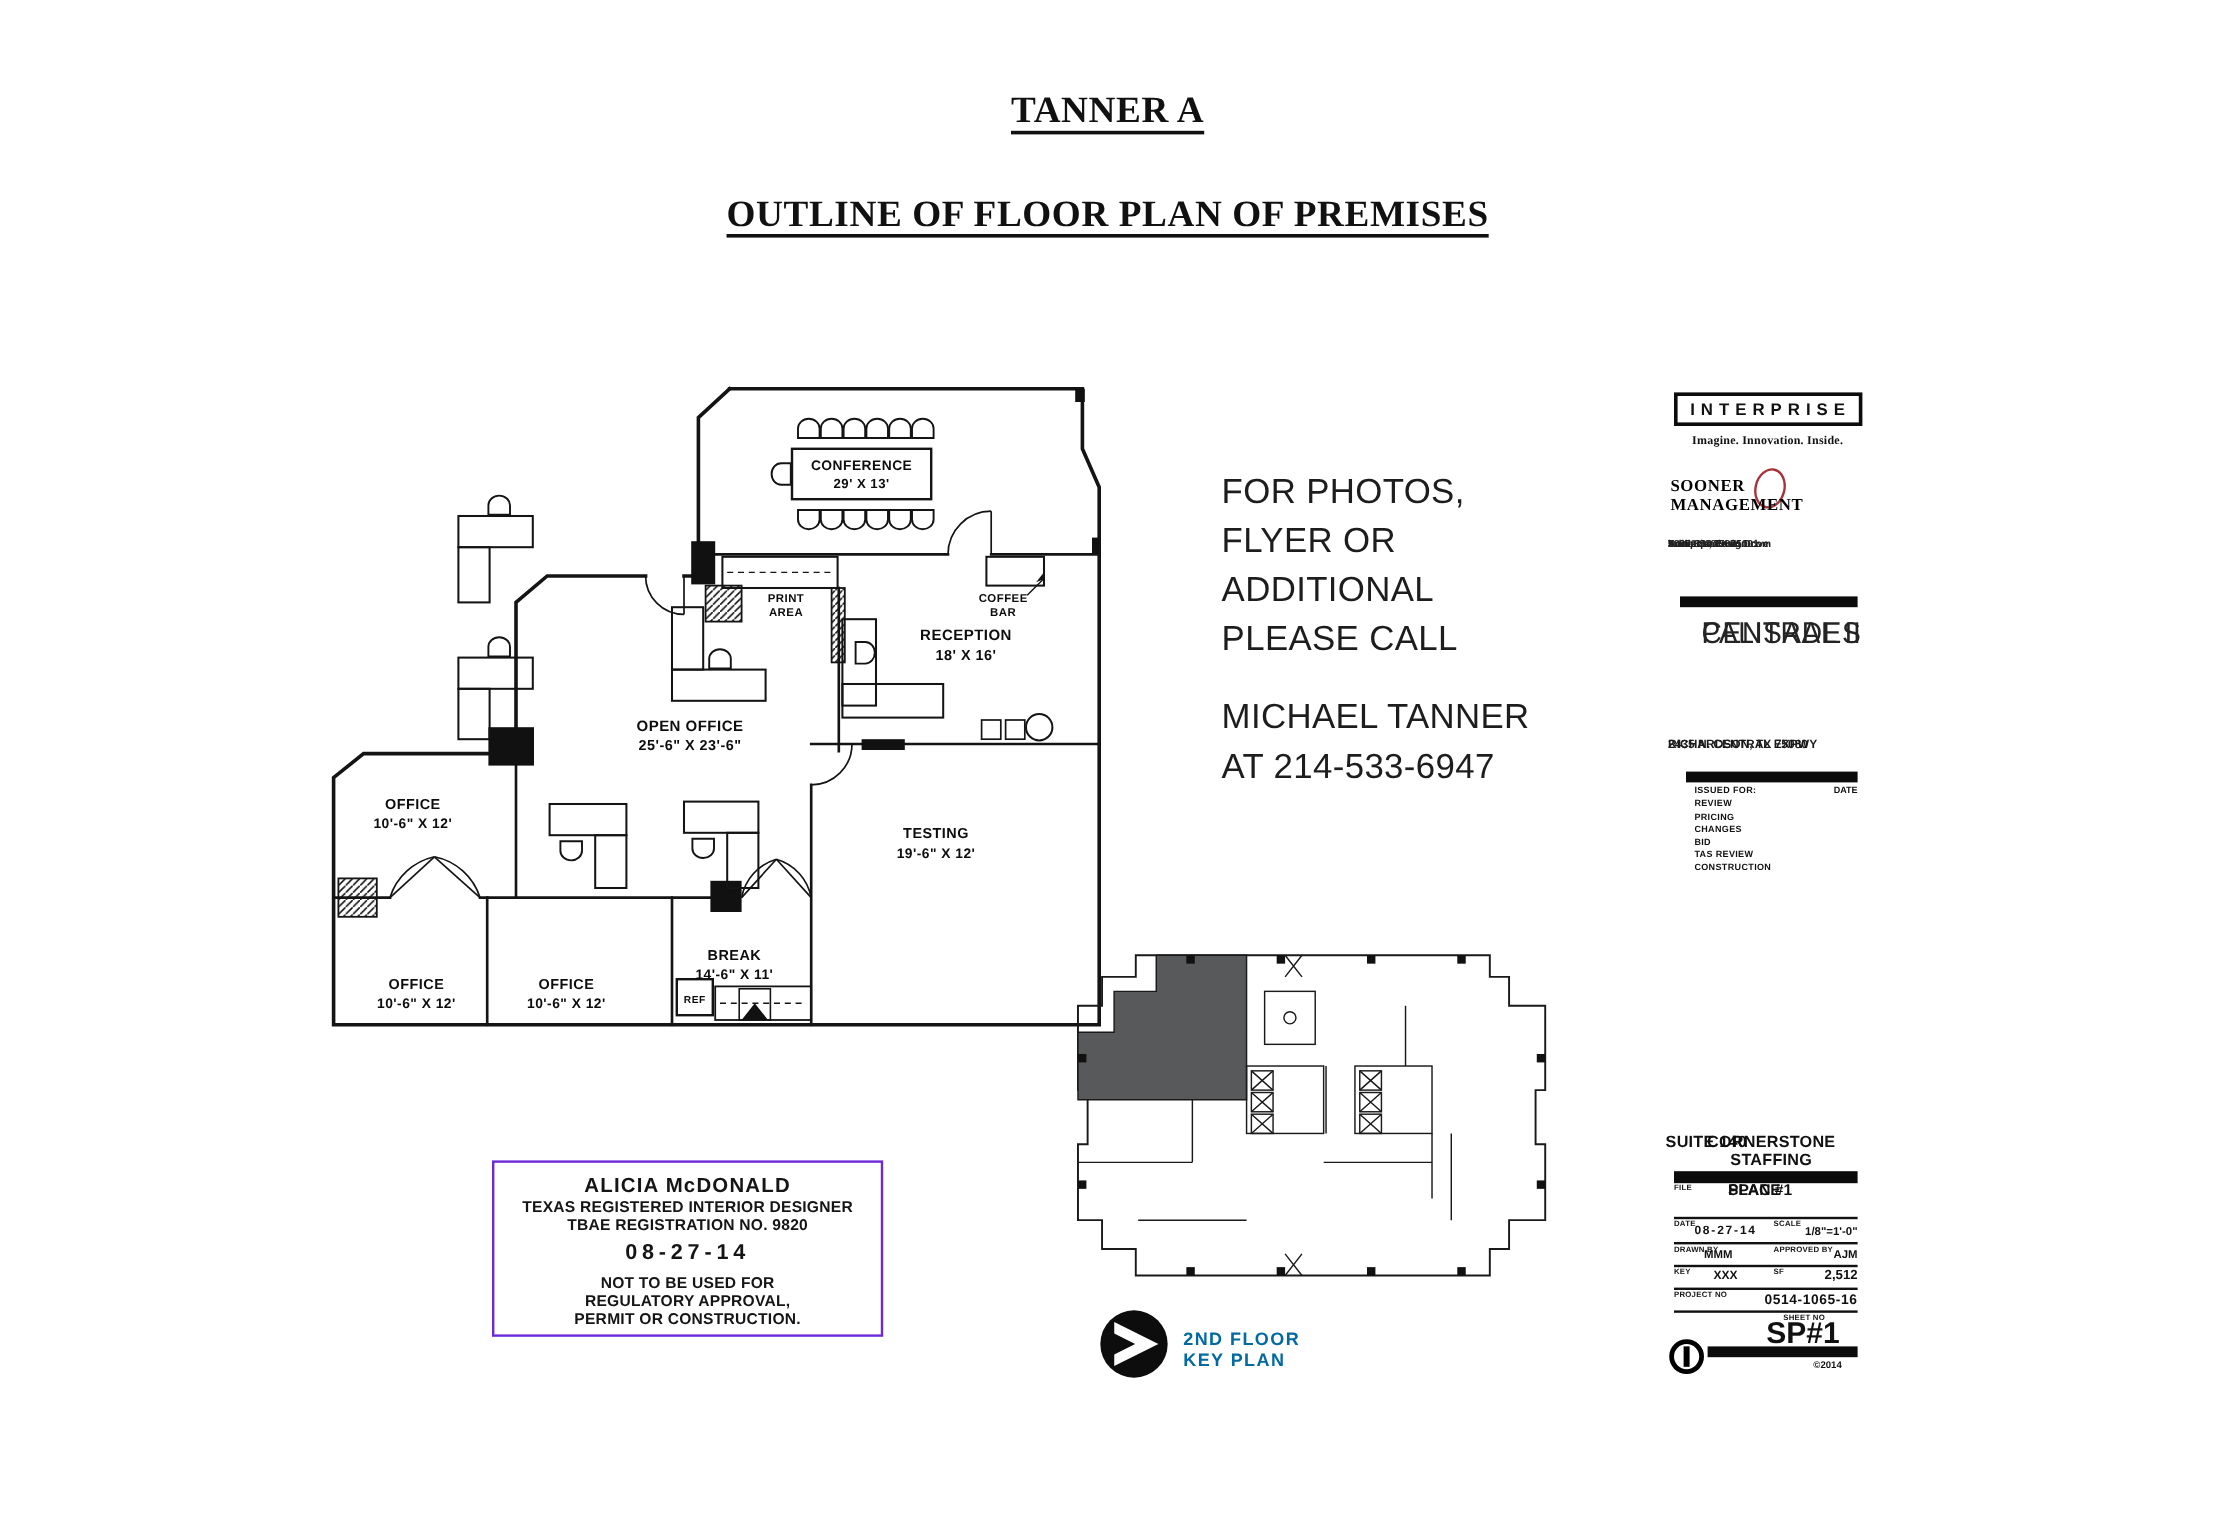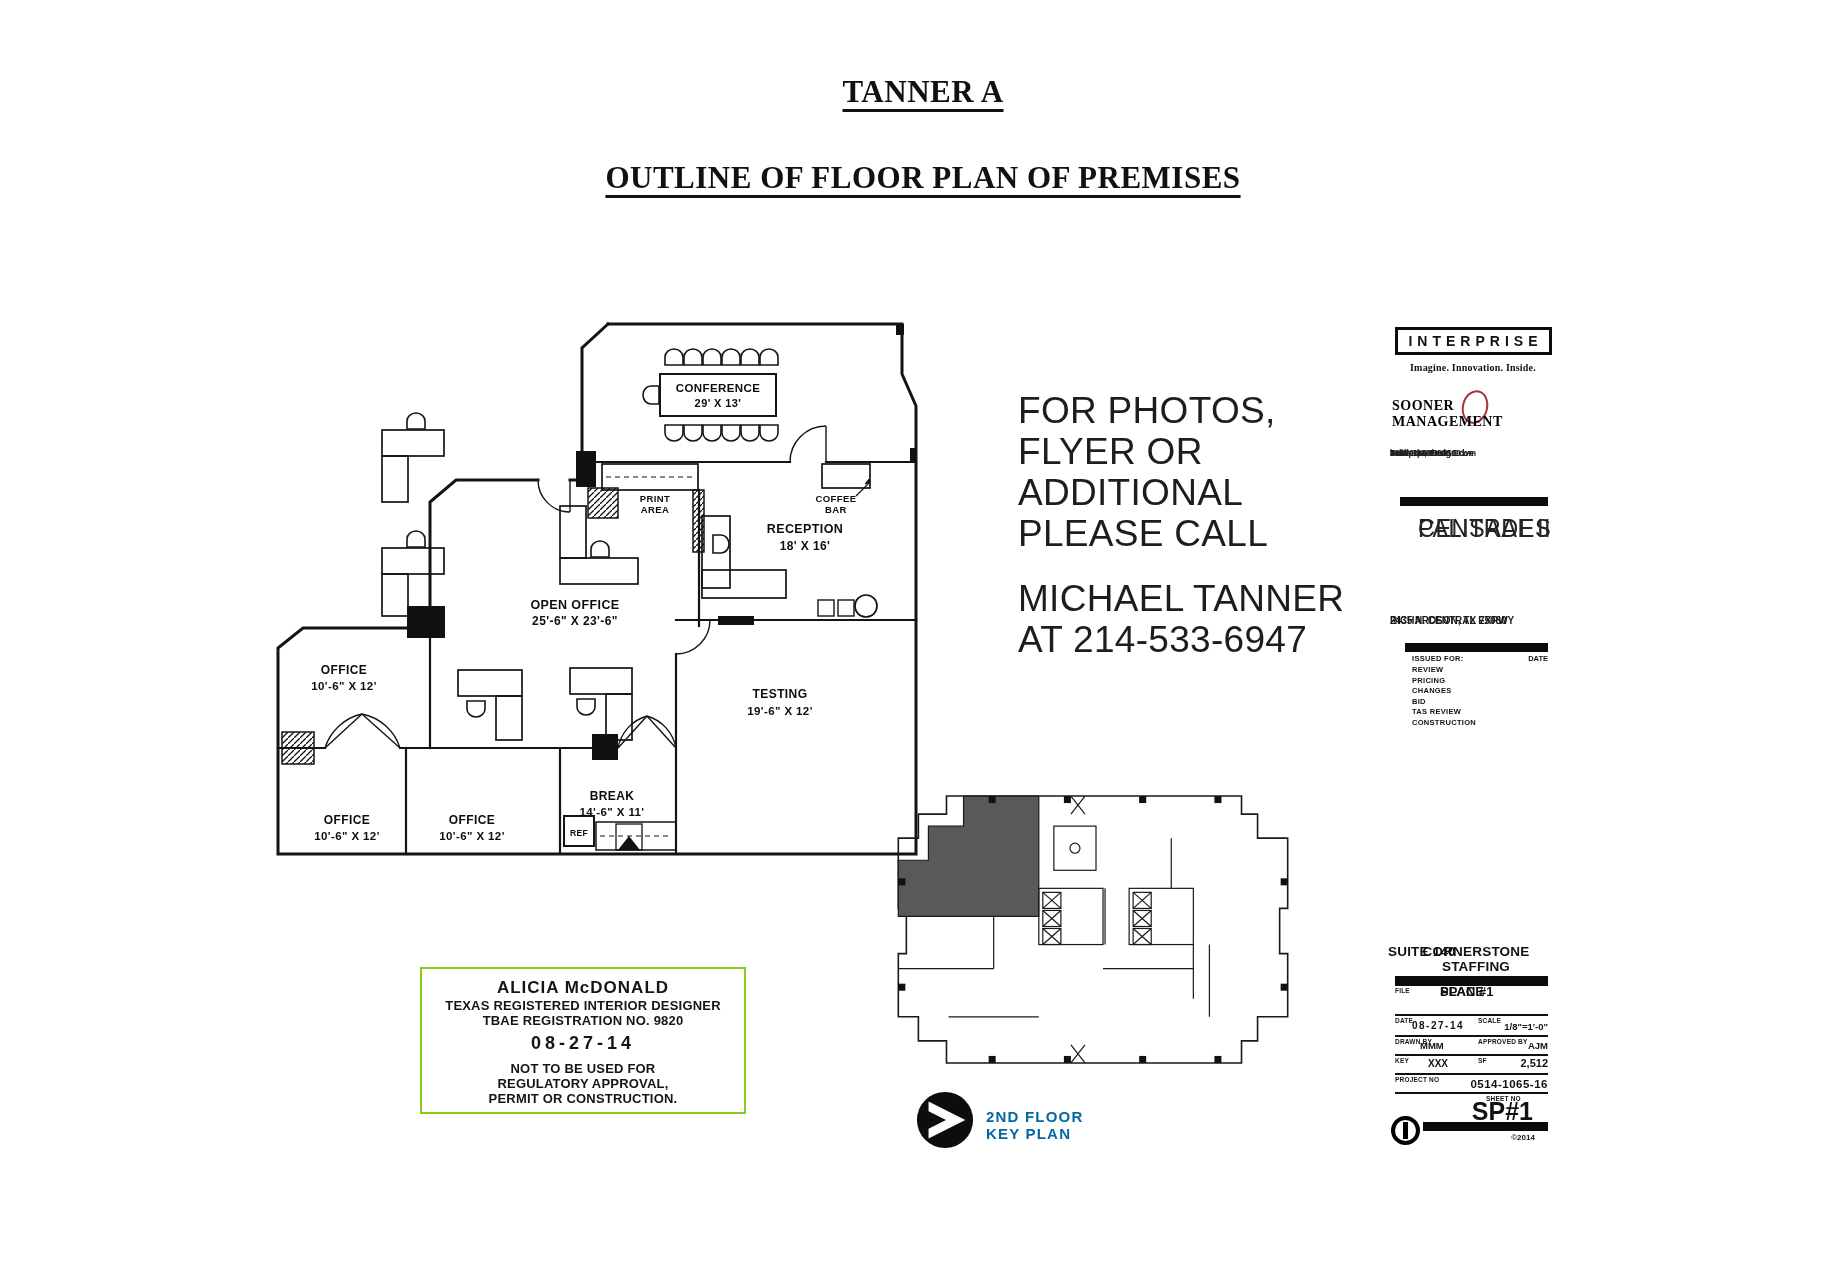--- a/index.html
+++ b/index.html
@@ -6,30 +6,30 @@
   .page{position:relative;width:1846px;height:1278px;background:#fff;overflow:hidden;
         font-family:"Liberation Sans",sans-serif;color:#111;}
   .doc-title{position:absolute;left:0;width:1846px;text-align:center;
         font-family:"Liberation Serif",serif;font-weight:bold;font-size:31px;letter-spacing:.5px;}
   .doc-title span{text-decoration:underline;text-decoration-thickness:3px;text-underline-offset:7px;}
   .t1{top:74px;} .t2{top:160px;}
 
   .plan-svg{position:absolute;left:270px;top:318px;width:650px;height:552px;}
   .plan-svg text{font-family:"Liberation Sans",sans-serif;font-weight:bold;fill:#0d0d0d;letter-spacing:.4px;}
 
-  .contact{position:absolute;left:1018px;top:390px;font-size:37px;line-height:41px;
+  .contact{position:absolute;left:1018px;top:390px;font-size:29px;line-height:41px;
         color:#1d1d1d;letter-spacing:.3px;}
   .contact .gap{margin-top:24px;}
 
   .keyplan-svg{position:absolute;left:888px;top:788px;width:412px;height:286px;}
   .kp-logo{position:absolute;left:915px;top:1090px;width:60px;height:60px;}
   .kp-label{position:absolute;left:986px;top:1108px;font-size:15px;font-weight:bold;
         letter-spacing:1.2px;line-height:17px;color:#0369a1;}
 
-  .designer{position:absolute;left:420px;top:967px;width:322px;height:143px;border:2px solid #84cc16;
+  .designer{position:absolute;left:410px;top:967px;width:322px;height:143px;border:2px solid #6d28d9;
         text-align:center;font-weight:bold;color:#151515;}
   .designer .d-name{margin-top:9px;font-size:17px;letter-spacing:1px;}
   .designer .d-small{font-size:13px;letter-spacing:.2px;line-height:15px;}
   .designer .d-date{margin-top:5px;margin-bottom:7px;font-size:18px;letter-spacing:4px;}
 
   .tb{position:absolute;left:1390px;top:320px;width:172px;height:835px;font-weight:bold;}
   .tb *{position:absolute;}
   .tb-logo{left:5px;top:7px;width:147px;height:22px;border:3px solid #0c0c0c;
         display:flex;align-items:center;justify-content:center;
         font-size:14px;font-weight:800;letter-spacing:5px;padding-left:4px;}

